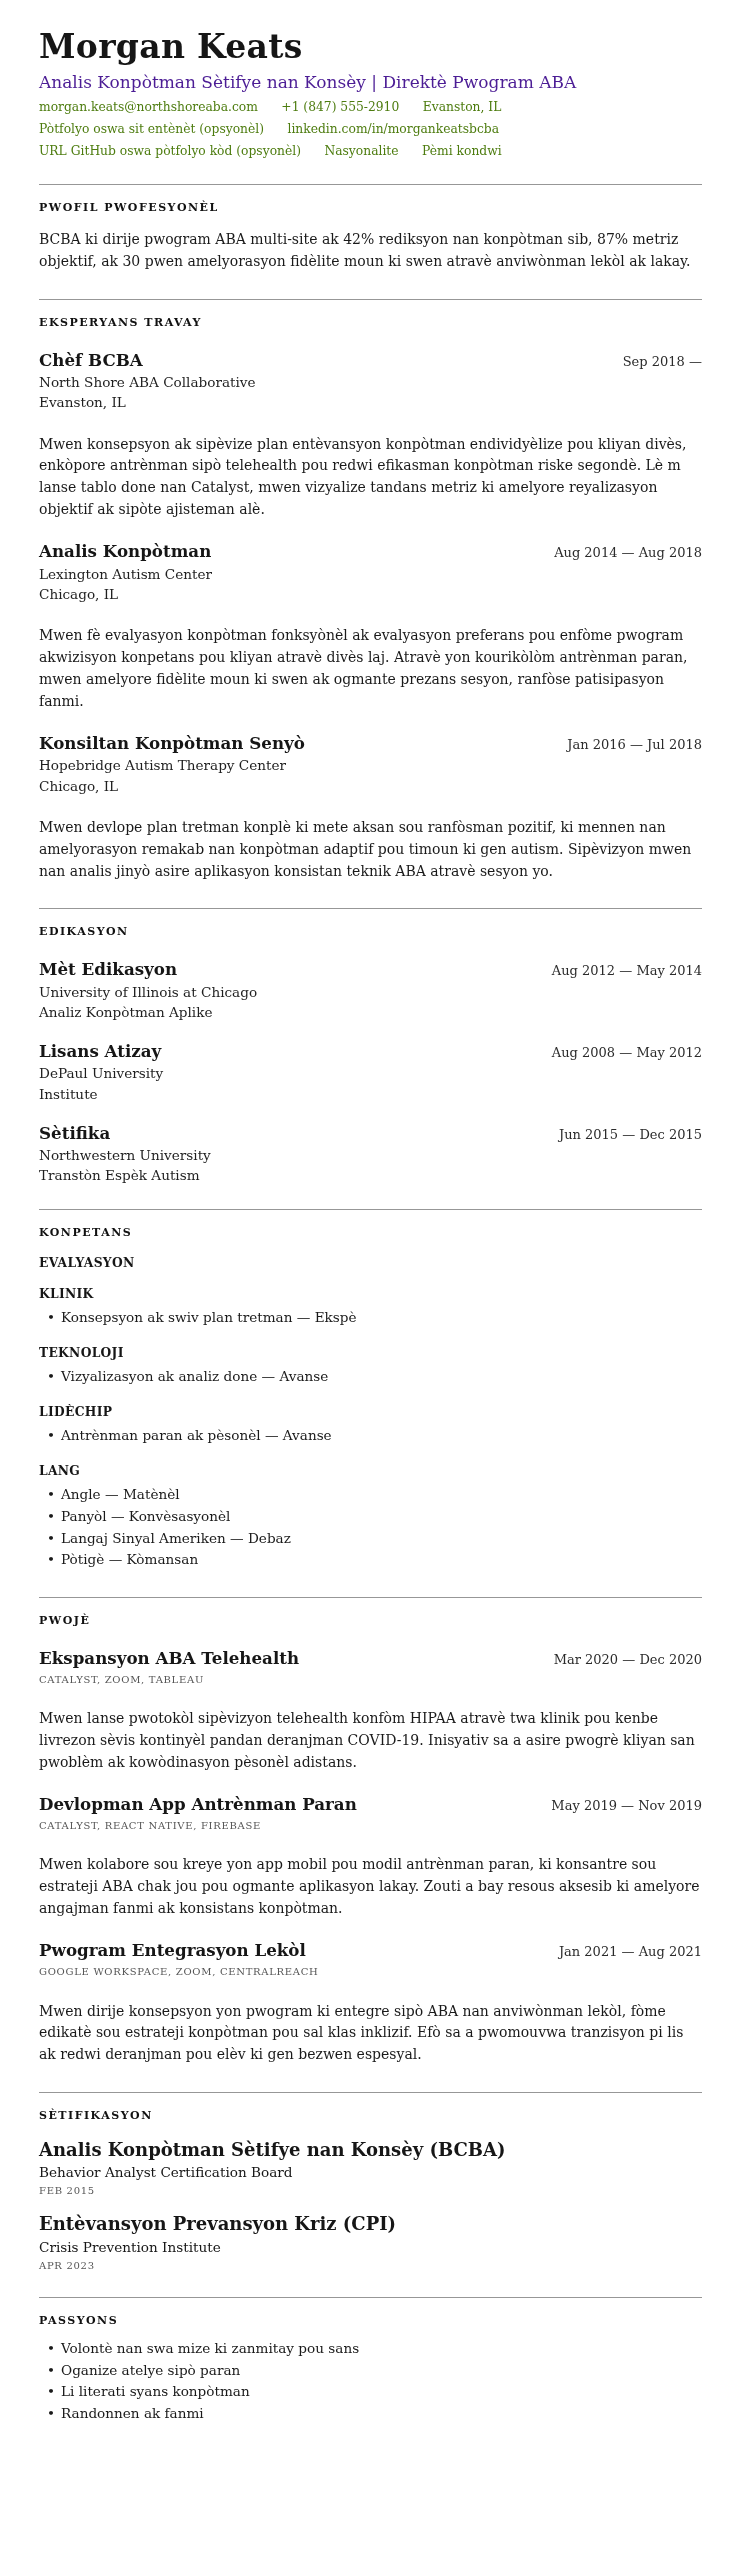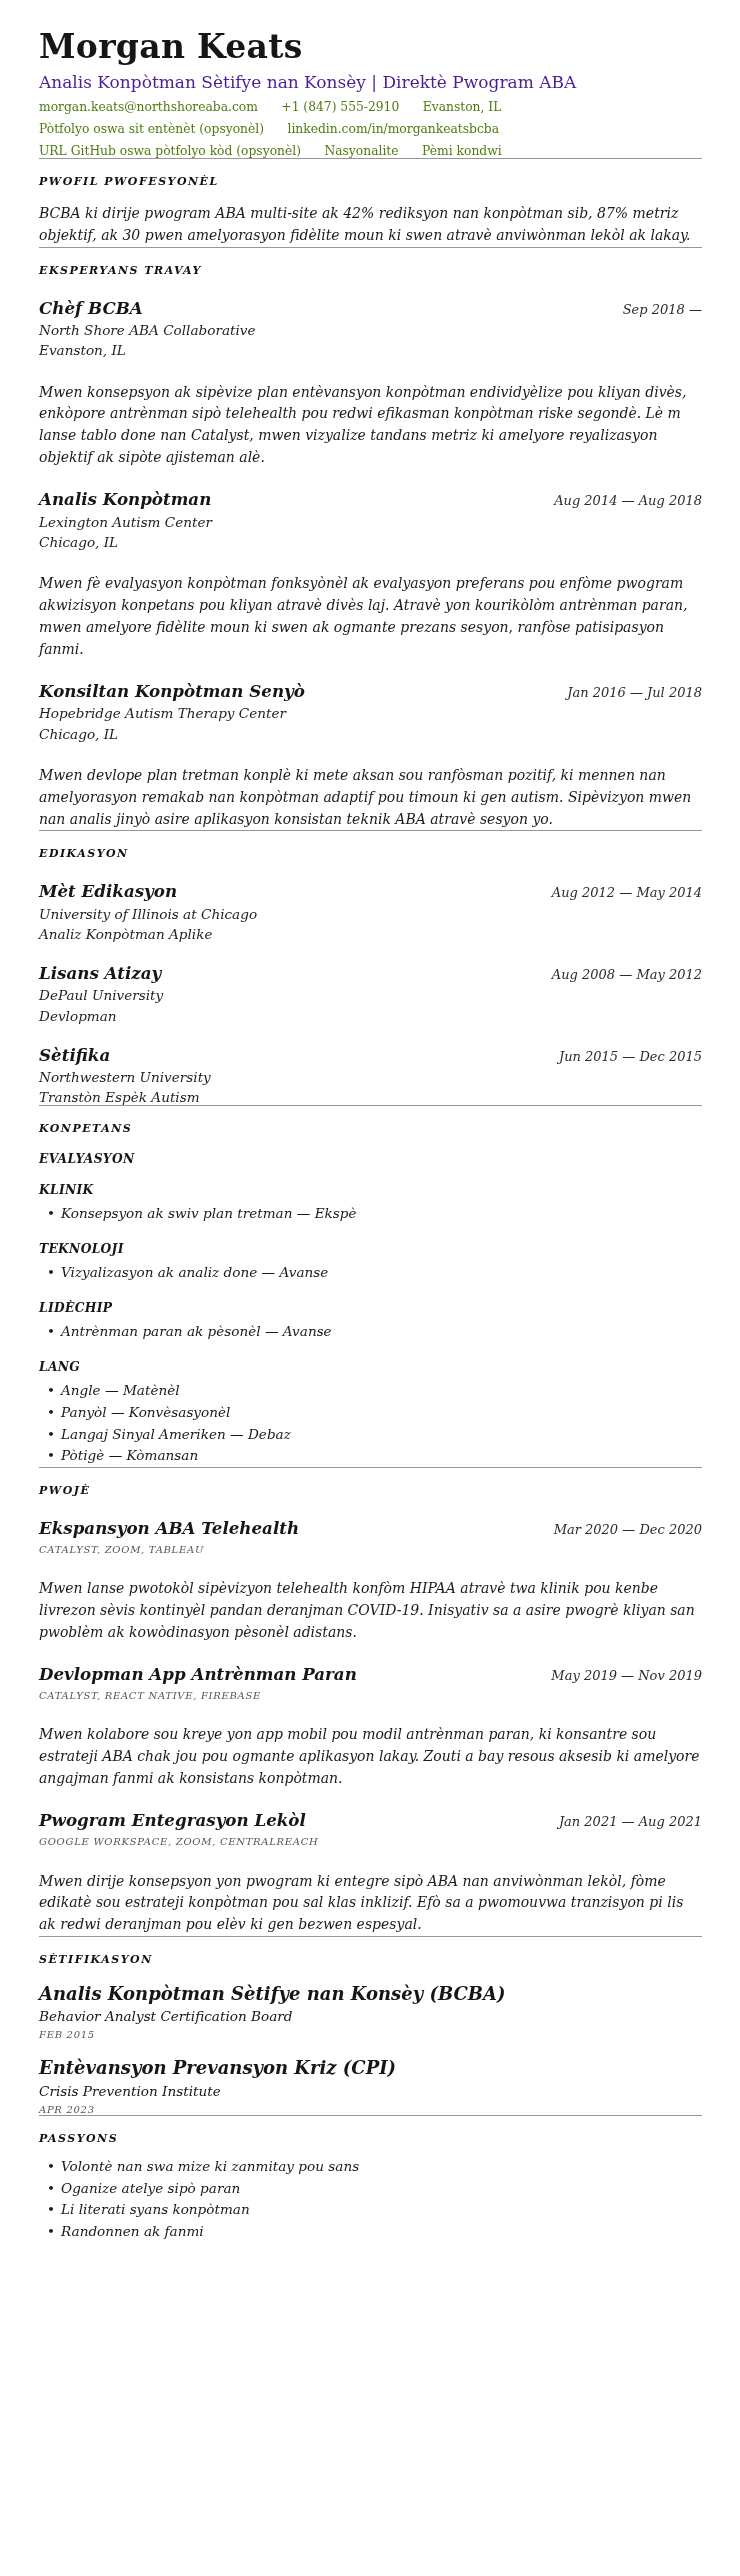--- a/index.html
+++ b/index.html
@@ -14,21 +14,21 @@
   }
 
   
   .name { font-size: 33px; font-weight: bold; letter-spacing: 0.3px; line-height: 1.15; }
   .headline { font-size: 17px; margin-top: 6.2px; color: #4c1d95; }
   .contact-row { display: flex; flex-wrap: wrap; gap: 23.5px; font-size: 12.3px; color: #4d7c0f; margin-top: 8px; }
   .contact-row:first-of-type { margin-top: 13.6px; }
   .contact-item { white-space: nowrap; }
 
   
-  section { border-top: 0.6px solid #979797; padding-top: 16px; font-style: italic; }
+  section { border-top: 0.6px solid #979797; margin-top: 26px; padding-top: 16px; }
   .section-heading { font-size: 11px; font-weight: bold; letter-spacing: 1.5px; color: #111; }
 
   .summary { font-size: 14px; line-height: 1.55; margin-top: 15px; color: #1a1a1a; }
 
   .item { margin-top: 21px; }
   .item-head { display: flex; justify-content: space-between; align-items: baseline; gap: 24px; }
   .item-title { font-size: 16.7px; font-weight: bold; }
   .item-dates { font-size: 13px; color: #2b2b2b; white-space: nowrap; }
   .item-sub { font-size: 13.6px; margin-top: 4.3px; color: #1f1f1f; }
   .item-desc { font-size: 14px; line-height: 1.55; margin-top: 23.5px; color: #1a1a1a; }
@@ -122,21 +122,21 @@
     <div class="item-sub">University of Illinois at Chicago</div>
     <div class="item-sub">Analiz Konpòtman Aplike</div>
   </div>
 
   <div class="item">
     <div class="item-head">
       <div class="item-title">Lisans Atizay</div>
       <div class="item-dates">Aug 2008 — May 2012</div>
     </div>
     <div class="item-sub">DePaul University</div>
-    <div class="item-sub">Devlopman</div>
+    <div class="item-sub">Institute</div>
   </div>
 
   <div class="item">
     <div class="item-head">
       <div class="item-title">Sètifika</div>
       <div class="item-dates">Jun 2015 — Dec 2015</div>
     </div>
     <div class="item-sub">Northwestern University</div>
     <div class="item-sub">Transtòn Espèk Autism</div>
   </div>

